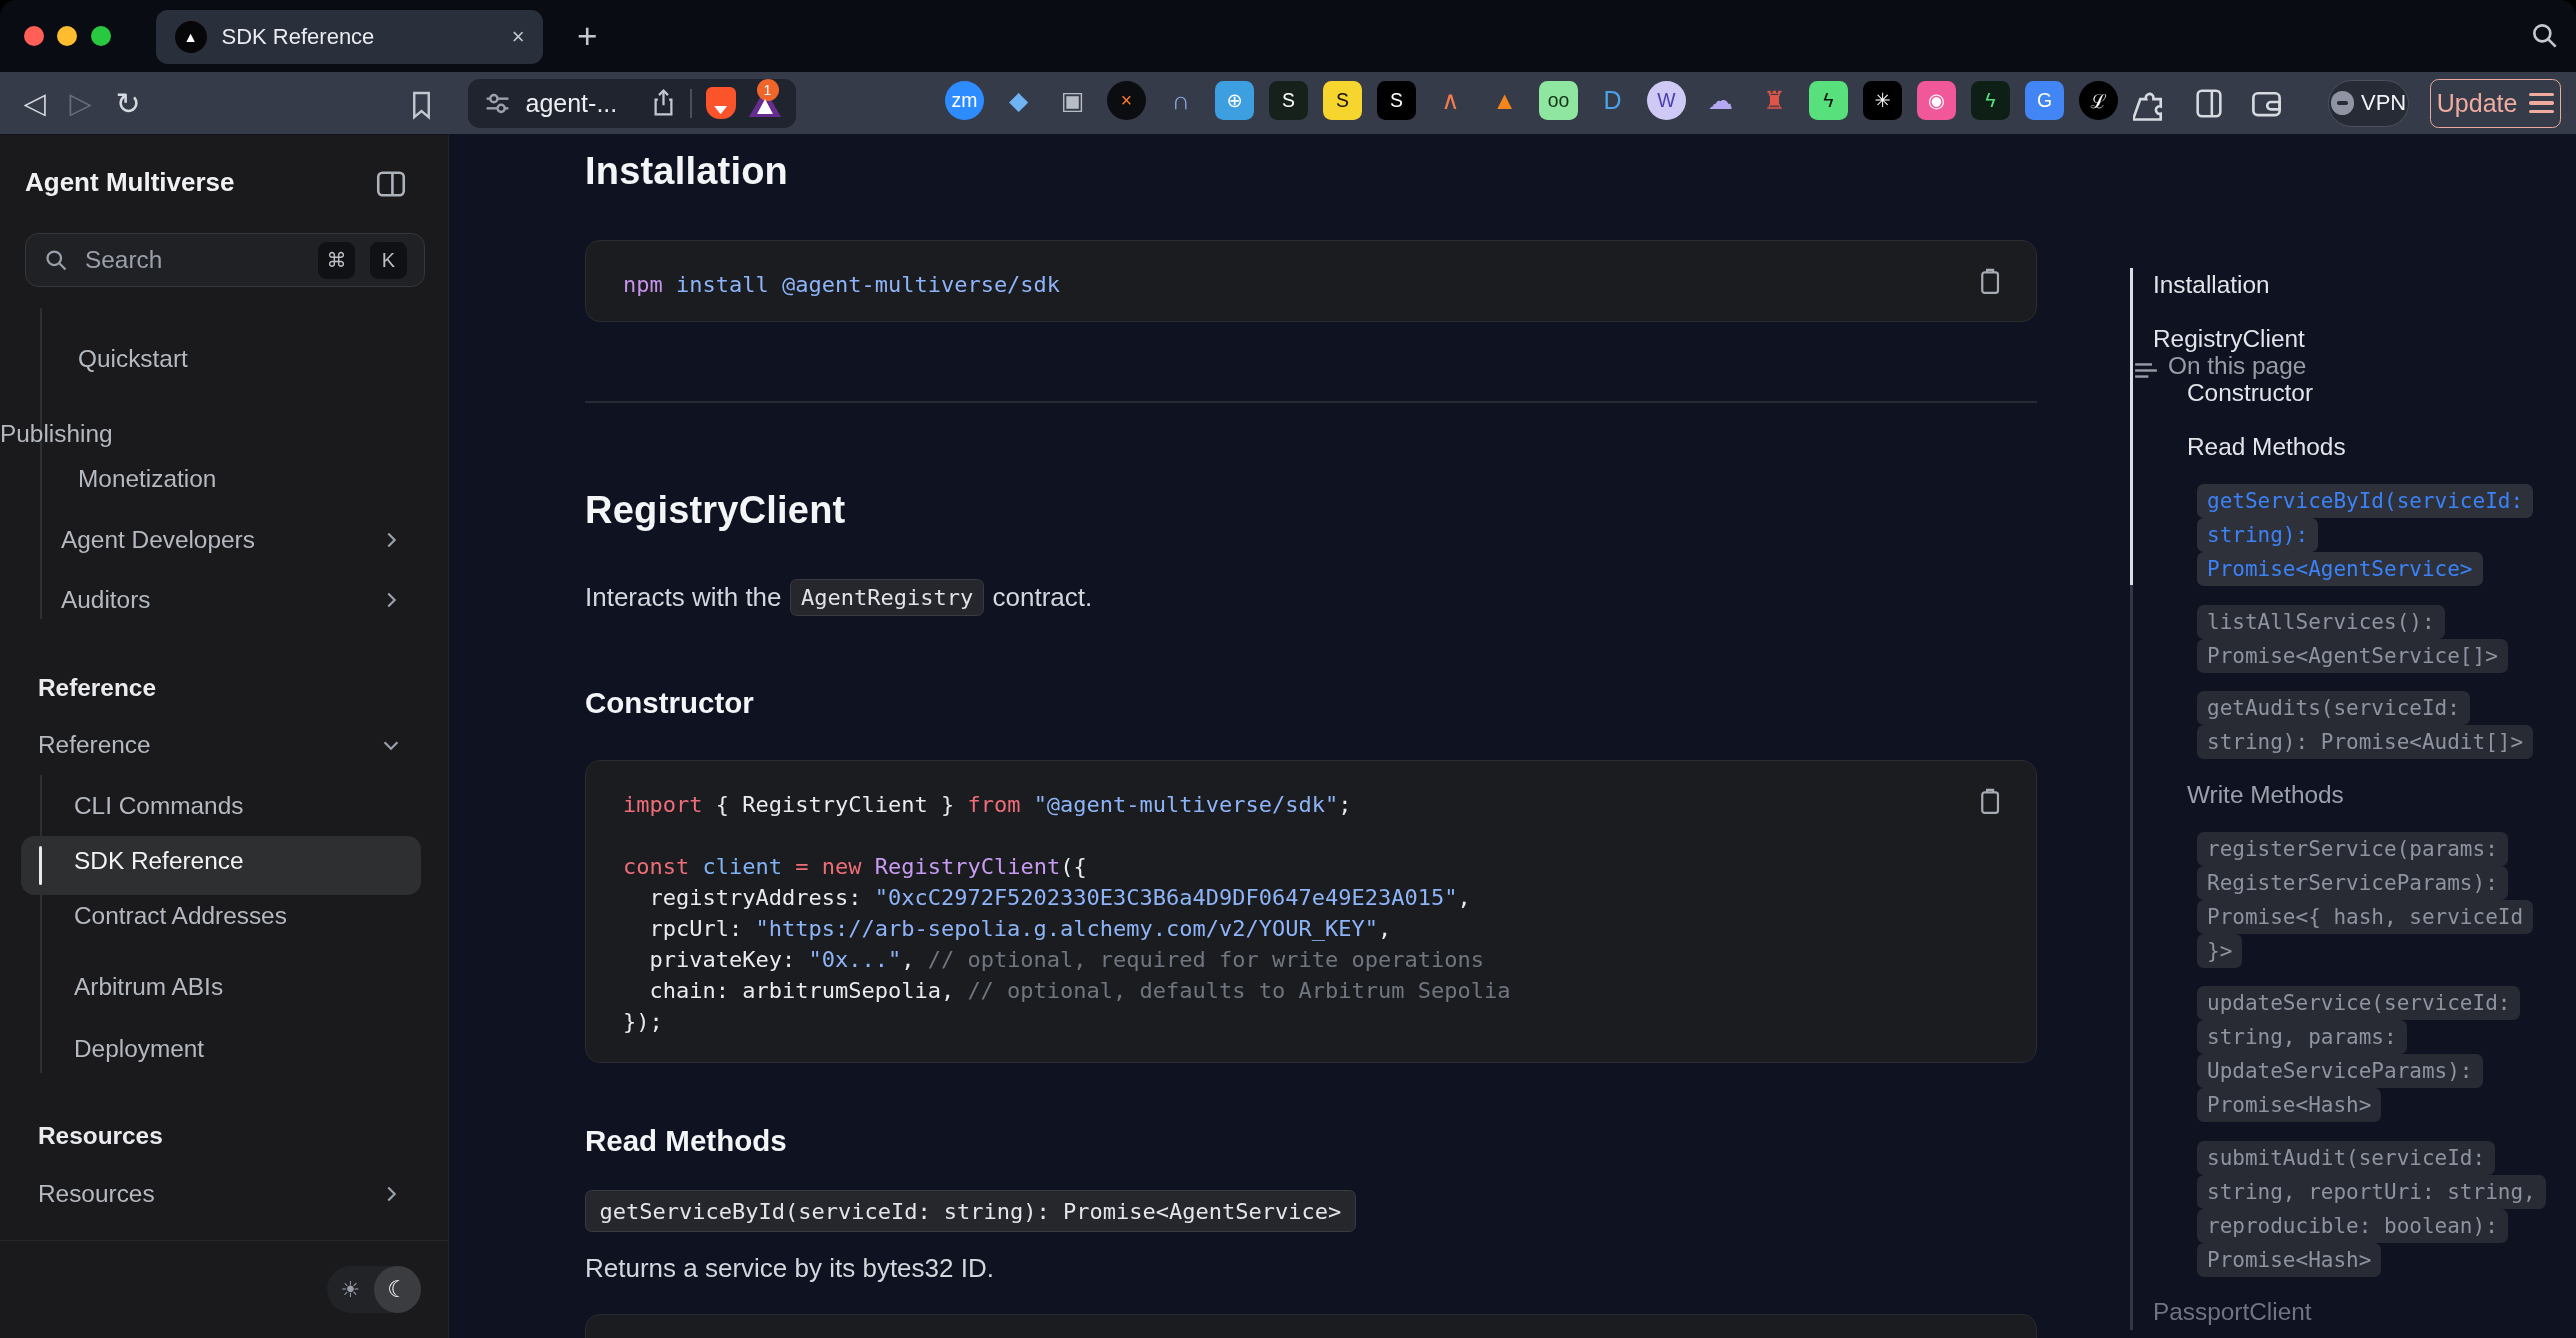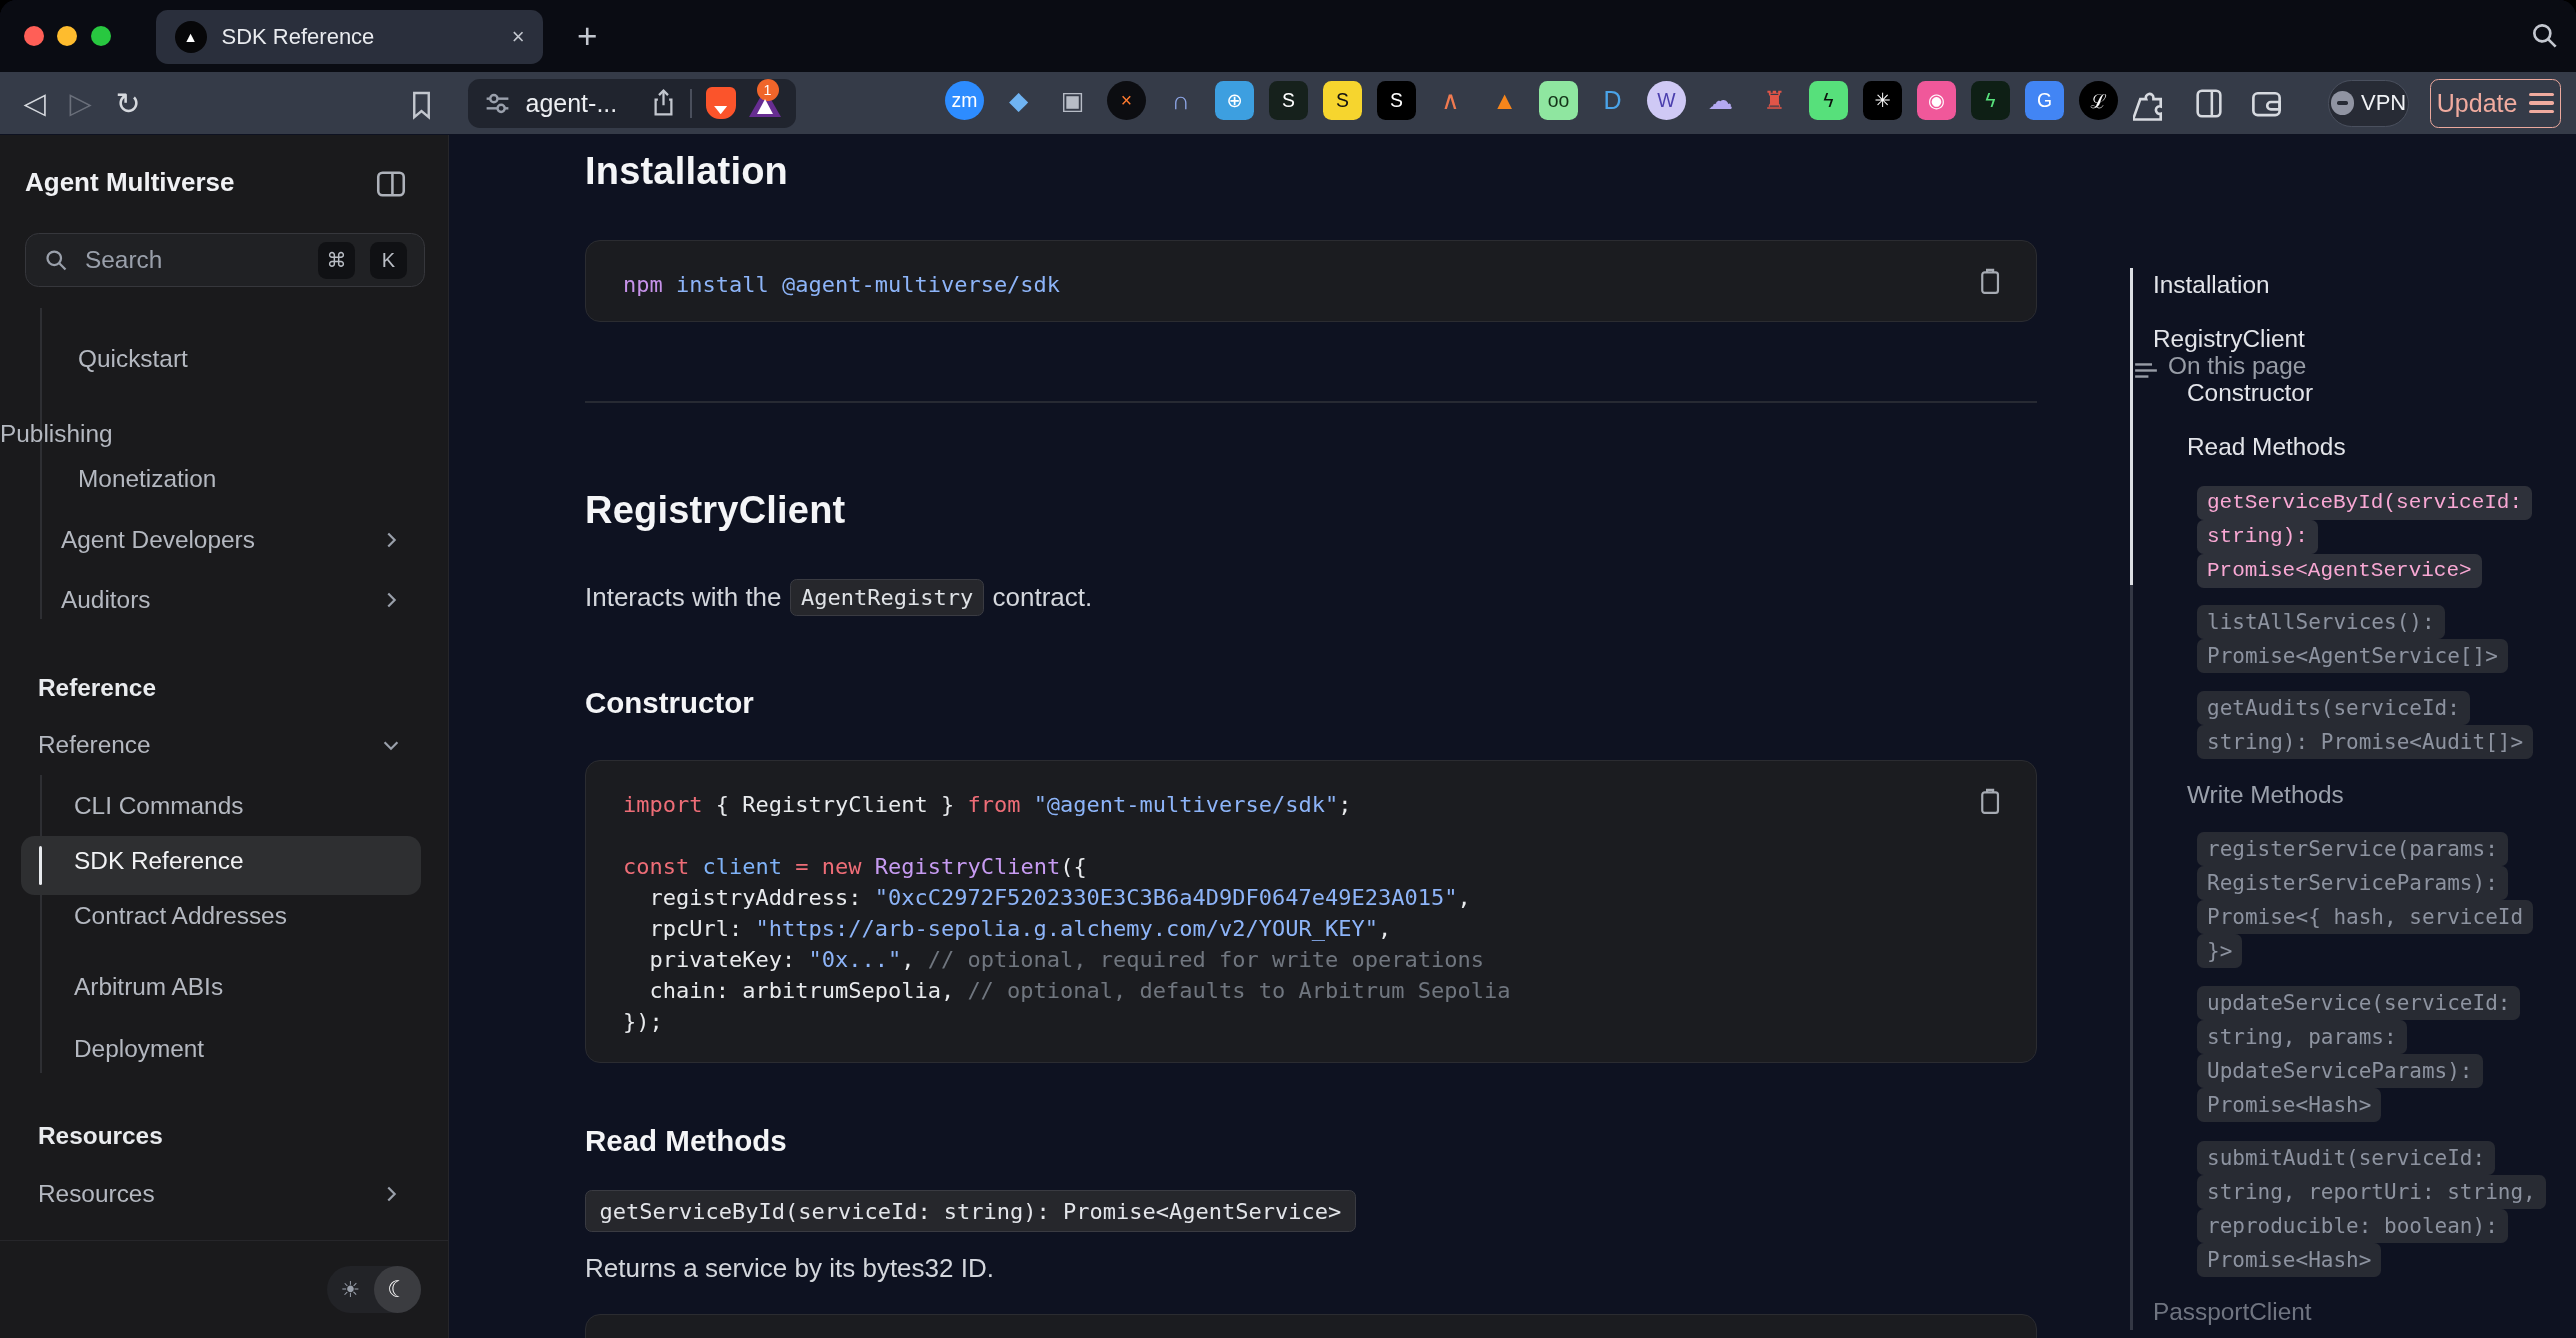--- a/index.html
+++ b/index.html
@@ -102,21 +102,21 @@
   .toc-track{position:absolute;left:9.3px;top:133px;width:2.5px;height:1062px;background:#343845;}
   .toc-track-active{position:absolute;left:9.3px;top:133px;width:2.5px;height:317px;background:#dcdee3;}
   .toc-list{position:absolute;left:0;top:133px;width:438px;}
   .toc-link{height:34px;margin-bottom:20px;font-size:24.4px;color:#e2e4e9;display:flex;align-items:center;}
   .toc-text{height:34px;margin-bottom:20px;font-size:24.4px;color:#9aa0ab;display:flex;align-items:center;}
   .toc-link.faded{color:#6f7480;}
   .lv1{padding-left:32px;} .lv2{padding-left:66px;} 
   .toc-code{padding-left:76px;margin-bottom:18.5px;font-family:"DejaVu Sans Mono",monospace;font-size:21px;line-height:34px;}
   .toc-code .cline{display:block;height:34px;}
   .toc-code .cline span{display:inline-block;background:#282b33;color:#8d93a0;border-radius:6.7px;padding:0 10px;height:34px;}
-  .toc-code.active .cline span{background:#2e313a;color:#f9a8d4;font-family:Liberation Mono, monospace;}
+  .toc-code.active .cline span{background:#2e313a;color:#3b82f6;}
   svg.ic{display:block;}
 </style>
 </head>
 <body>
 
 <div class="screen">
 
   <div class="tabstrip">
     <div class="traffic">
       <span class="light red"></span>

